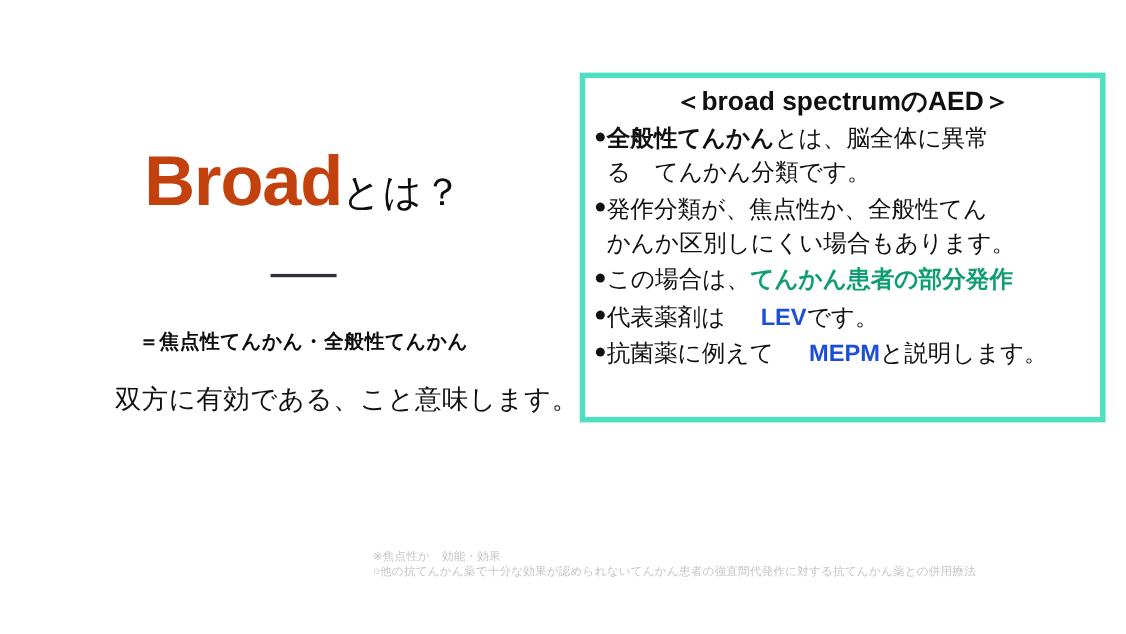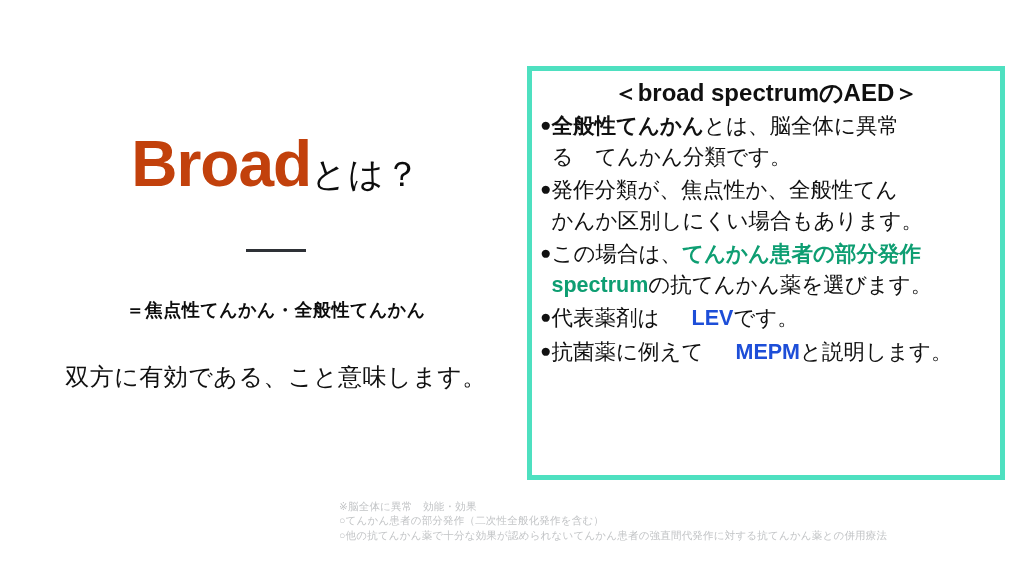--- a/index.html
+++ b/index.html
@@ -64,35 +64,36 @@
   .equation {
     margin-top: 46px;
     font-size: 18px;
     font-weight: 700;
     letter-spacing: 0.5px;
     color: #0d0d0d;
     white-space: nowrap;
   }
 
   .subline {
-    margin-top: 39px;
+    margin-top: 25px;
     font-size: 24px;
     font-weight: 400;
     letter-spacing: 0.5px;
     color: #111111;
     white-space: nowrap;
+    text-align: right;
   }
 
   
   .info-box {
     position: absolute;
     left: 527px;
     top: 66px;
     width: 478px;
-    height: 414px;
+    height: 318px;
     box-sizing: border-box;
     border: 5px solid #4ee0c0;
     background: #ffffff;
     padding: 6px 8px 4px 8px;
   }
 
   .box-title {
     text-align: center;
     font-size: 24px;
     font-weight: 700;
@@ -176,37 +177,35 @@
           <span class="dot">●</span>
           <span class="btext">
             <span class="ind"><span>発作分類が、焦点性か、全般性てん</span></span>
             <span class="ind"><span>かんか区別しにくい場合もあります。</span></span>
           </span>
         </div>
         <div class="bullet">
           <span class="dot">●</span>
           <span class="btext">
             <span class="ind"><span>この場合は、</span><span class="accent">てんかん患者の部分発作</span></span>
-            <span class="ind"><span class="accent">spectrum</span><span>の抗てんかん薬を選びます。</span></span>
           </span>
         </div>
         <div class="bullet">
           <span class="dot">●</span>
           <span class="btext">
             <span class="ind"><span>代表薬剤は</span><span class="accent-dark">LEV</span><span>です。</span></span>
           </span>
         </div>
         <div class="bullet">
           <span class="dot">●</span>
           <span class="btext">
             <span class="ind"><span>抗菌薬に例えて</span><span class="accent-dark">MEPM</span><span>と説明します。</span></span>
           </span>
         </div>
       </div>
   </div>
 
   <div class="footnote" style="color: rgb(194, 196, 198);">
-      <div>※脳全体に異常　効能・効果</div>
-      <div>○てんかん患者の部分発作（二次性全般化発作を含む）</div>
+      <div>※焦点性か　効能・効果</div>
       <div>○他の抗てんかん薬で十分な効果が認められないてんかん患者の強直間代発作に対する抗てんかん薬との併用療法</div>
     </div>
 
 </div>
 
 </body></html>

